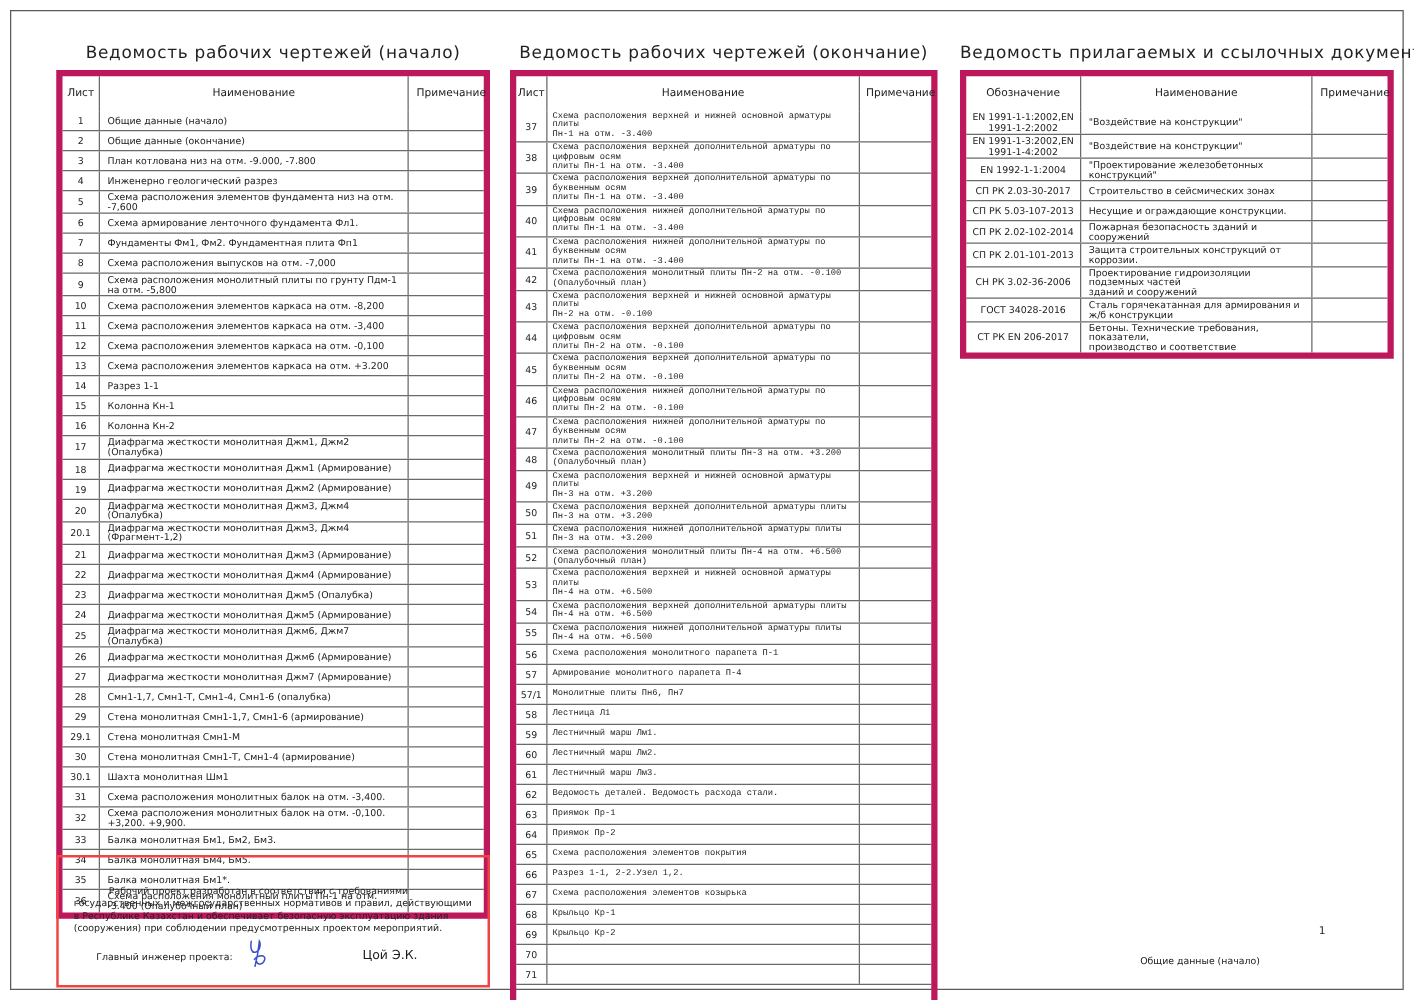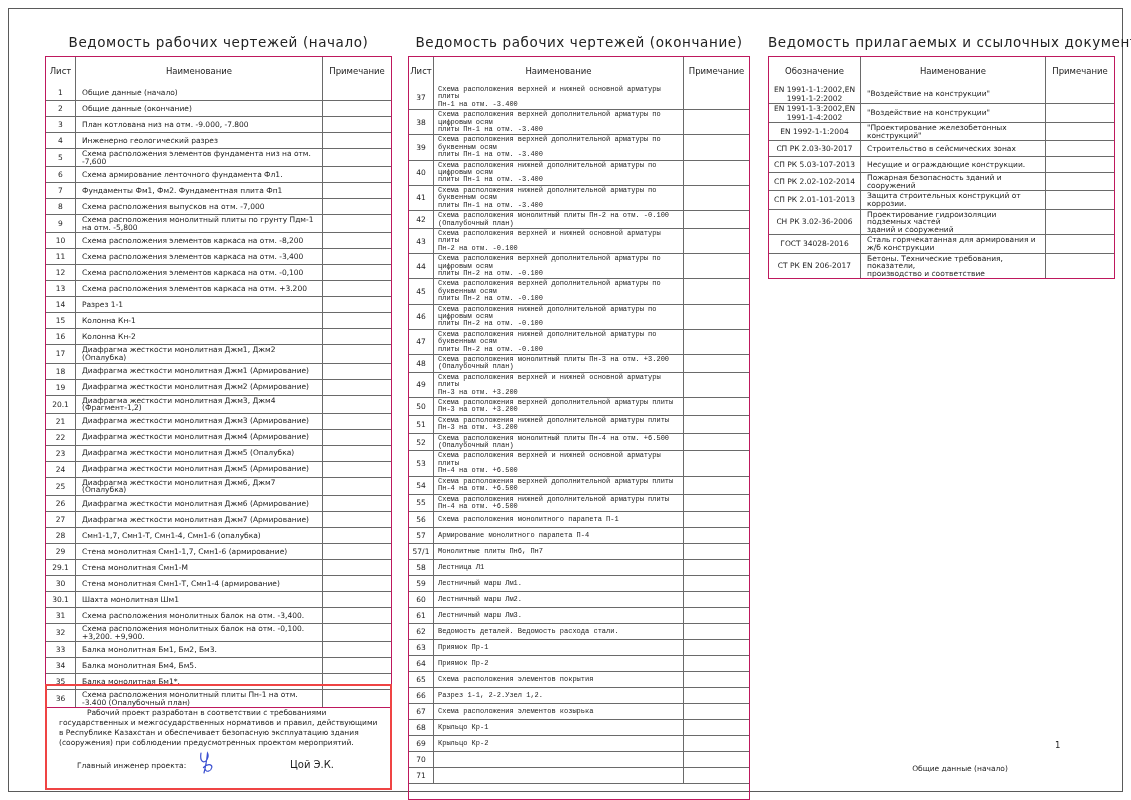--- a/index.html
+++ b/index.html
@@ -5,21 +5,21 @@
   html,body{margin:0;padding:0;background:#fff;}
   body{width:1131px;height:800px;position:relative;overflow:hidden;
        font-family:"DejaVu Sans",sans-serif;color:#1c1c1c;}
   .frame{position:absolute;left:8px;top:8px;width:1113px;height:782px;border:1px solid #5a5a5a;}
   .col{position:absolute;}
   .col-left{left:45px;top:34px;width:347px;}
   .col-mid{left:408px;top:34px;width:342px;}
   .col-right{left:768px;top:34px;width:347px;}
   h2.title{margin:0 0 6px 0;font-size:13.5px;font-weight:normal;text-align:center;
            letter-spacing:.6px;white-space:nowrap;color:#222;}
-  .tbl{border:1px solid #be185d;}
+  .tbl{border:5px solid #be185d;}
   .t-row{display:grid;align-items:center;}
   .t-row + .t-row{border-top:1px solid #6a6a6a;}
   .g-left .t-row{grid-template-columns:30px 247px 68px;}
   .g-mid  .t-row{grid-template-columns:25px 250px 65px;}
   .g-right .t-row{grid-template-columns:92px 185px 68px;}
   .t-head{height:28px;font-size:8.5px;}
   .t-head .c{height:100%;display:flex;align-items:center;justify-content:center;}
   .c{border-right:1px solid #6a6a6a;height:100%;box-sizing:border-box;
      display:flex;flex-direction:column;justify-content:center;}
   .c:last-child{border-right:none;}
@@ -142,20 +142,25 @@
           <div class="c c0">18</div>
           <div class="c c1">Диафрагма жесткости монолитная Джм1  (Армирование)</div>
           <div class="c c2"></div>
         </div>
         <div class="t-row">
           <div class="c c0">19</div>
           <div class="c c1">Диафрагма жесткости монолитная Джм2  (Армирование)</div>
           <div class="c c2"></div>
         </div>
         <div class="t-row">
+          <div class="c c0">20</div>
+          <div class="c c1">Диафрагма жесткости монолитная Джм3, Джм4  (Опалубка)</div>
+          <div class="c c2"></div>
+        </div>
+        <div class="t-row">
           <div class="c c0">20.1</div>
           <div class="c c1">Диафрагма жесткости монолитная Джм3, Джм4  (Фрагмент-1,2)</div>
           <div class="c c2"></div>
         </div>
         <div class="t-row">
           <div class="c c0">21</div>
           <div class="c c1">Диафрагма жесткости монолитная Джм3  (Армирование)</div>
           <div class="c c2"></div>
         </div>
         <div class="t-row">

